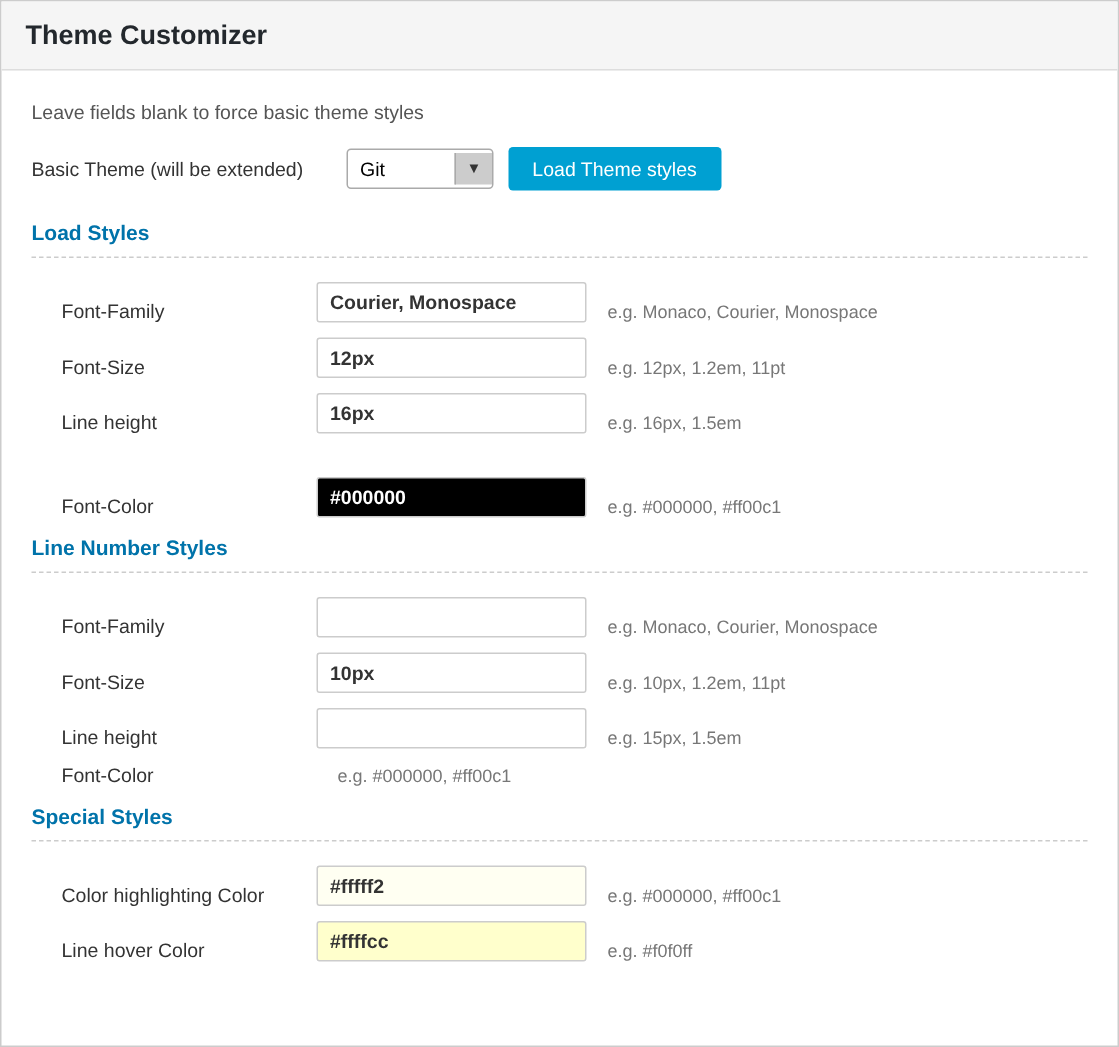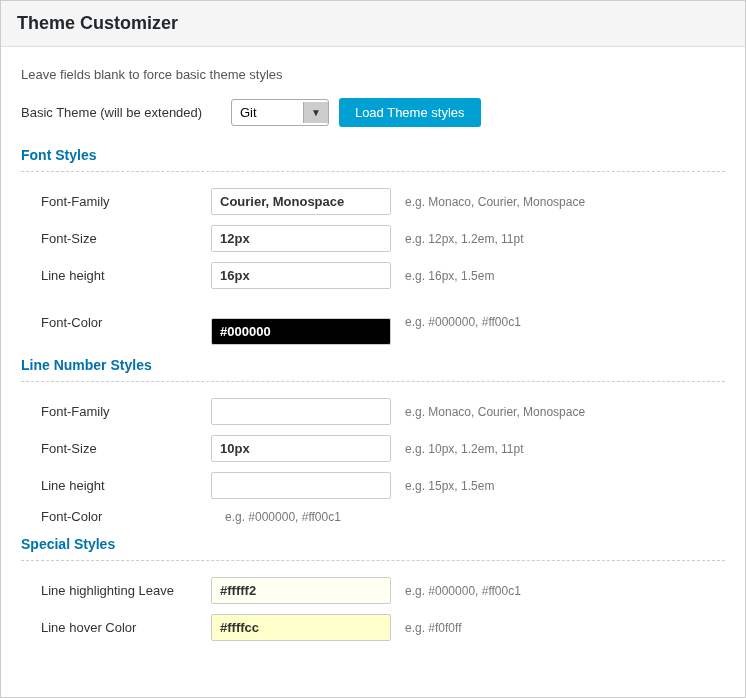--- a/index.html
+++ b/index.html
@@ -91,21 +91,21 @@
     .section-divider {
       border: none;
       border-top: 1px dashed #ccc;
       margin-bottom: 16px;
     }
     .form-section {
       margin-bottom: 8px;
     }
     .form-row {
       display: flex;
-      align-items: center;
+      align-items: flex-end;
       margin-bottom: 10px;
     }
     .form-label {
       min-width: 190px;
       padding-left: 20px;
       color: #333;
       font-size: 13px;
     }
     .form-input {
       width: 180px;
@@ -156,21 +156,21 @@
           <option>Default</option>
           <option>Monokai</option>
           <option>Solarized</option>
         </select>
         <span class="select-arrow">▼</span>
       </div>
       <button class="load-btn">Load Theme styles</button>
     </div>
 
     <div class="form-section">
-      <div class="section-title">Font Styles</div>
+      <div class="section-title">Load Styles</div>
       <hr class="section-divider">
 
       <div class="form-row">
         <span class="form-label">Font-Family</span>
         <input class="form-input" type="text" value="Courier, Monospace" style="">
         <span class="form-hint">e.g. Monaco, Courier, Monospace</span>
       </div>
       <div class="form-row">
         <span class="form-label">Font-Size</span>
         <input class="form-input" type="text" value="12px" style="">
@@ -211,21 +211,21 @@
         <span class="form-label">Font-Color</span>
         <span class="form-hint">e.g. #000000, #ff00c1</span>
       </div>
     </div>
 
     <div class="form-section" style="margin-top:12px;">
       <div class="section-title">Special Styles</div>
       <hr class="section-divider">
 
       <div class="form-row">
-        <span class="form-label">Line highlighting Leave</span>
+        <span class="form-label">Color highlighting Color</span>
         <input class="form-input color-lightyellow" type="text" value="#fffff2" style="">
         <span class="form-hint">e.g. #000000, #ff00c1</span>
       </div>
       <div class="form-row">
         <span class="form-label">Line hover Color</span>
         <input class="form-input color-lightyellow2" type="text" value="#ffffcc" style="">
         <span class="form-hint">e.g. #f0f0ff</span>
       </div>
     </div>
   </div>

